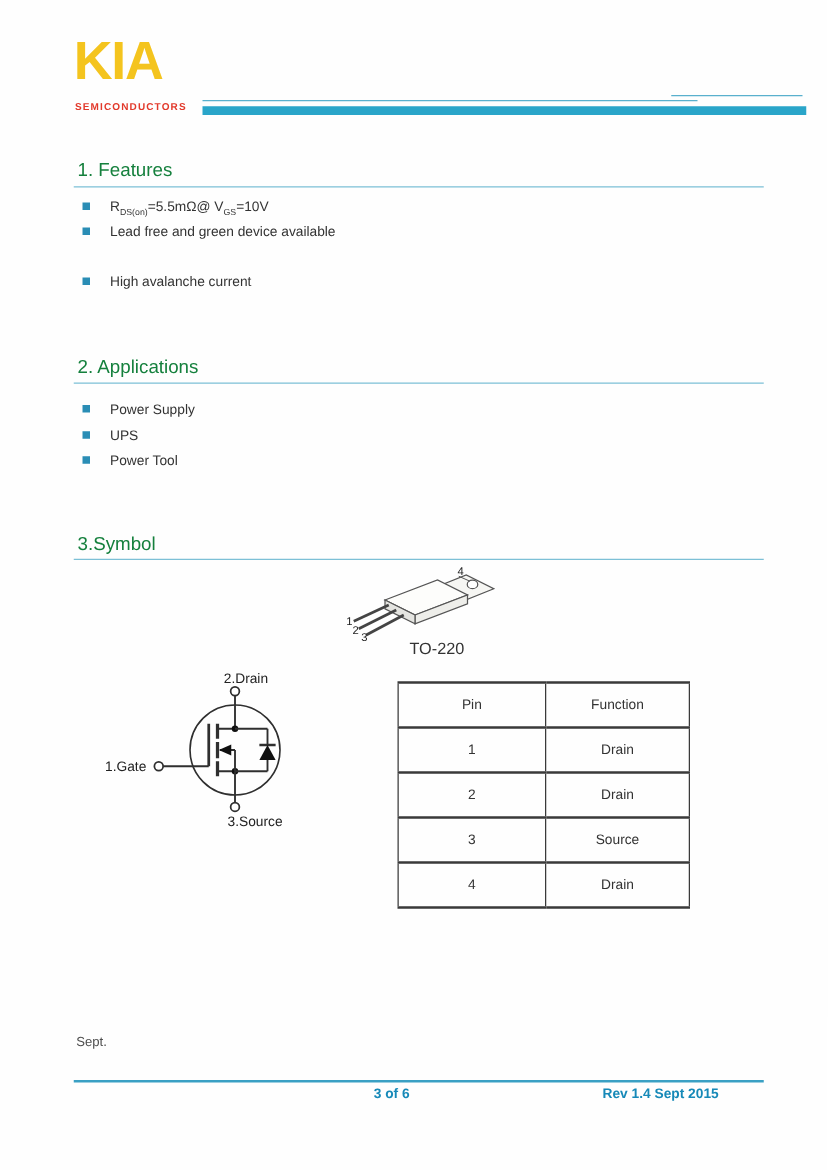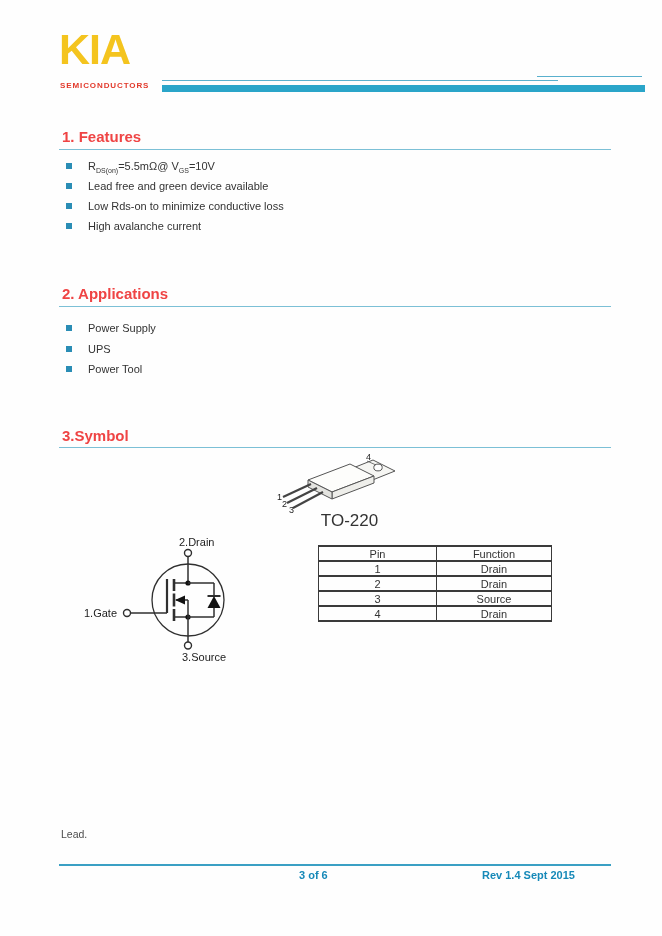--- a/index.html
+++ b/index.html
@@ -20,41 +20,41 @@
     left:60px; top:81px; font-size:8px; font-weight:bold;
     color:#e2392b; letter-spacing:0.9px;
   }
   .hdr-sub { left:162px; top:34px; font-size:13px; font-weight:bold; color:#1689b8; line-height:18px; }
   .part-no { left:527px; top:37px; font-size:30px; color:#1689b8; letter-spacing:0.5px; }
   .hline-thin1 { left:162px; top:80px; width:396px; height:1px; background:#59b0cd; }
   .hline-thin2 { left:537px; top:76px; width:105px; height:1px; background:#59b0cd; }
   .hline-bar  { left:162px; top:85px; width:483px; height:7px; background:#2aa5c9; }
 
   
-  .sec-head { left:62px; font-size:15px; font-weight:bold; color:#ef4444; }
+  .sec-head { left:62px; font-size:15px; font-weight:normal; color:#15803d; }
   .sec-rule { left:59px; width:552px; height:1px; background:#7cc0d6; }
 
   .bullet-item { left:66px; font-size:11px; color:#333; white-space:nowrap; }
   .bullet-item .sq {
     display:inline-block; width:6px; height:6px; background:#2a8db5;
     margin-right:16px; vertical-align:1px;
   }
   sub { font-size:7px; }
 
   
-  .to220-label { font-size:17px; color:#333; text-align:center; }
+  .to220-label { font-size:13px; color:#333; text-align:center; }
 
   .pin-table {
     left:318px; top:545px; width:234px;
     border-collapse:collapse; table-layout:fixed;
     font-size:11px; color:#333;
   }
   .pin-table th, .pin-table td {
     border:1.5px solid #3a3a3a; border-top-width:2px; border-bottom-width:2px;
-    height:15px; text-align:center; font-weight:normal; vertical-align:middle;
+    height:36px; text-align:center; font-weight:normal; vertical-align:middle;
   }
 
   
   .note { left:61px; top:828px; font-size:10.5px; color:#4d4d4d; }
   .f-line { left:59px; top:864px; width:552px; height:1.5px; background:#3aa0c4; }
   .f-page { left:299px; top:869px; font-size:11px; font-weight:bold; color:#1689b8; }
   .f-rev  { left:482px; top:869px; font-size:11px; font-weight:bold; color:#1689b8; }
 
   svg text { font-family:"Liberation Sans", sans-serif; }
 </style>
@@ -70,23 +70,20 @@
   <div class="abs hline-bar"></div>
 
   <div class="abs sec-head" style="top:128px">1. Features</div>
   <div class="abs sec-rule" style="top:149px"></div>
 
   <div class="abs bullet-item" style="top:160px">
     <span class="sq"></span><span><span>R</span><sub>DS(on)</sub><span>=5.5mΩ@ V</span><sub>GS</sub><span>=10V</span></span>
   </div>
   <div class="abs bullet-item" style="top:180px">
     <span class="sq"></span><span>Lead free and green device available</span>
-  </div>
-  <div class="abs bullet-item" style="top:200px">
-    <span class="sq"></span><span>Low Rds-on to minimize conductive loss</span>
   </div>
   <div class="abs bullet-item" style="top:220px">
     <span class="sq"></span><span>High avalanche current</span>
   </div>
 
   <div class="abs sec-head" style="top:285px">2. Applications</div>
   <div class="abs sec-rule" style="top:306px"></div>
 
   <div class="abs bullet-item" style="top:322px">
     <span class="sq"></span><span>Power Supply</span>
@@ -180,18 +177,18 @@
         <td>3</td>
         <td>Source</td>
       </tr>
       <tr>
         <td>4</td>
         <td>Drain</td>
       </tr>
     </tbody>
   </table>
 
-  <div class="abs note">Lead.</div>
+  <div class="abs note">Sept.</div>
   <div class="abs f-line"></div>
   <div class="abs f-page">3 of 6</div>
   <div class="abs f-rev">Rev 1.4 Sept 2015</div>
 
 </div>
 
 </body></html>

